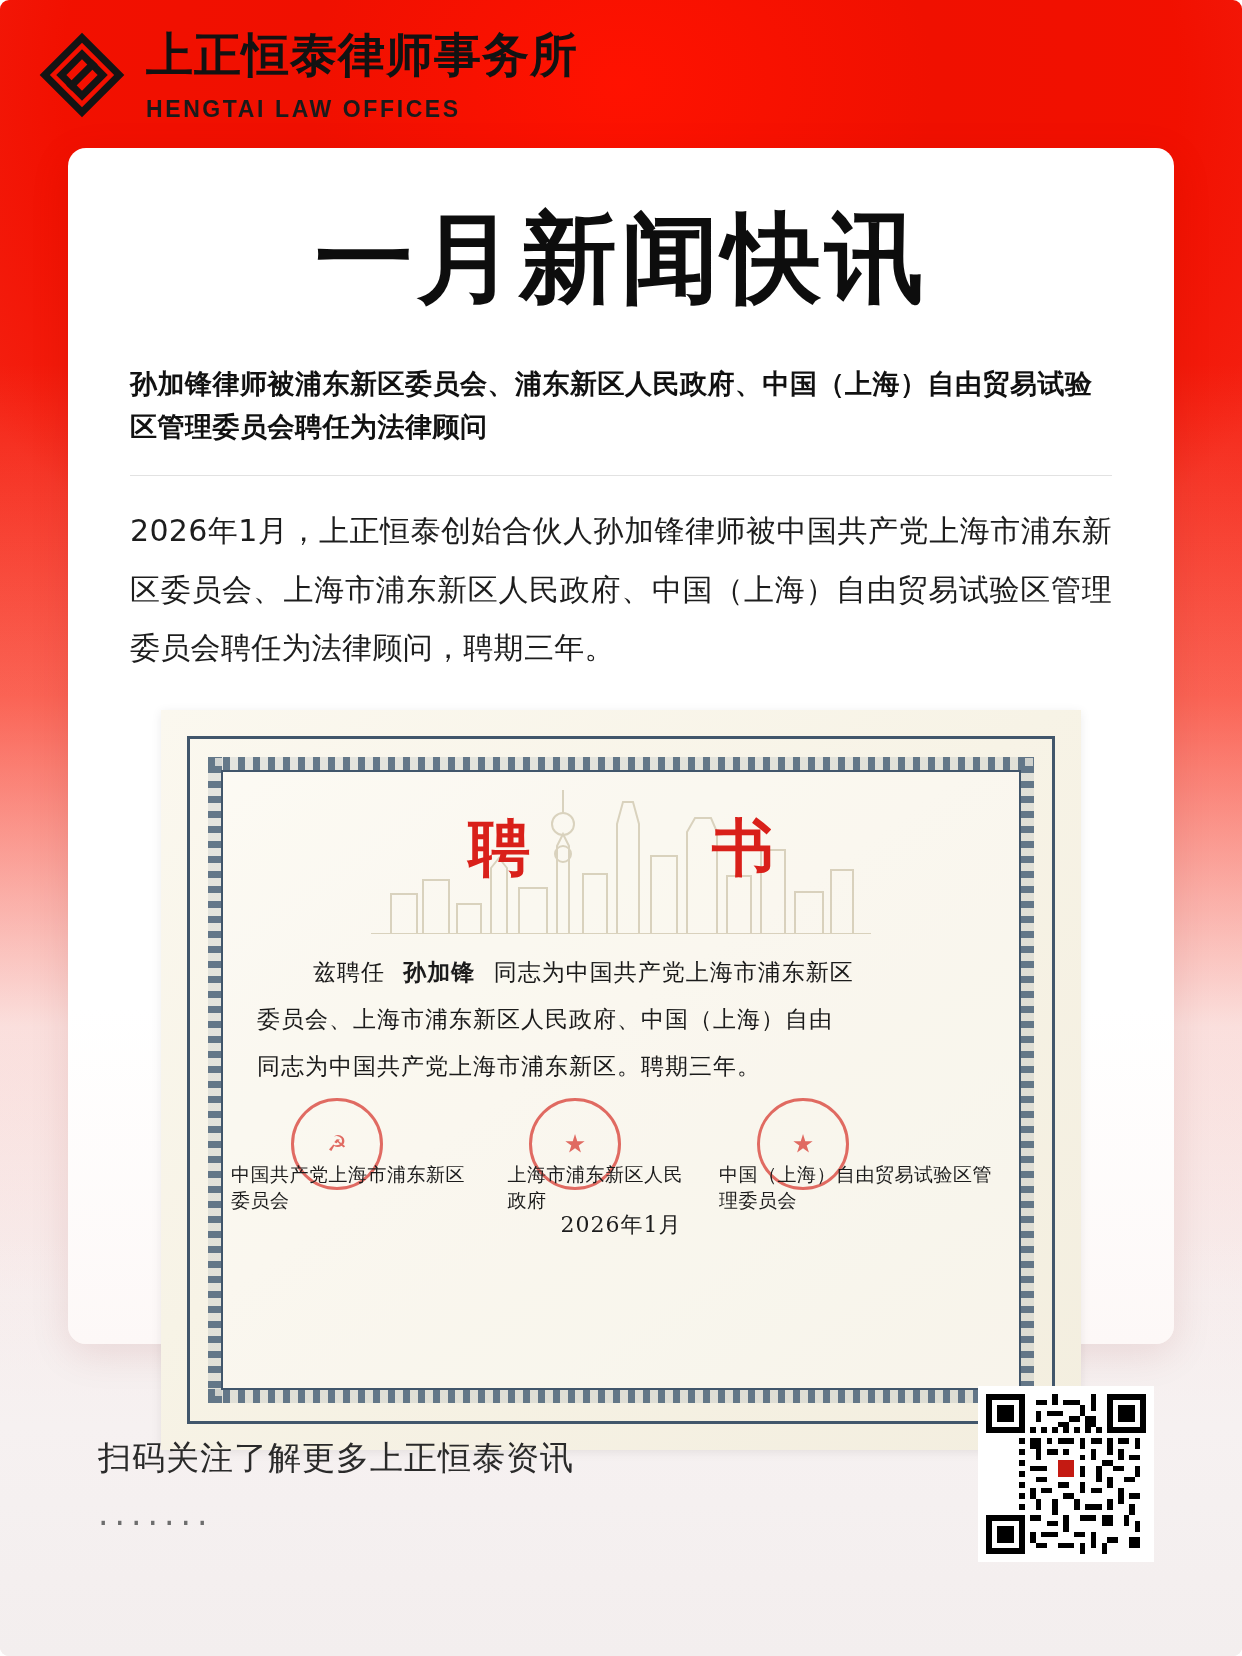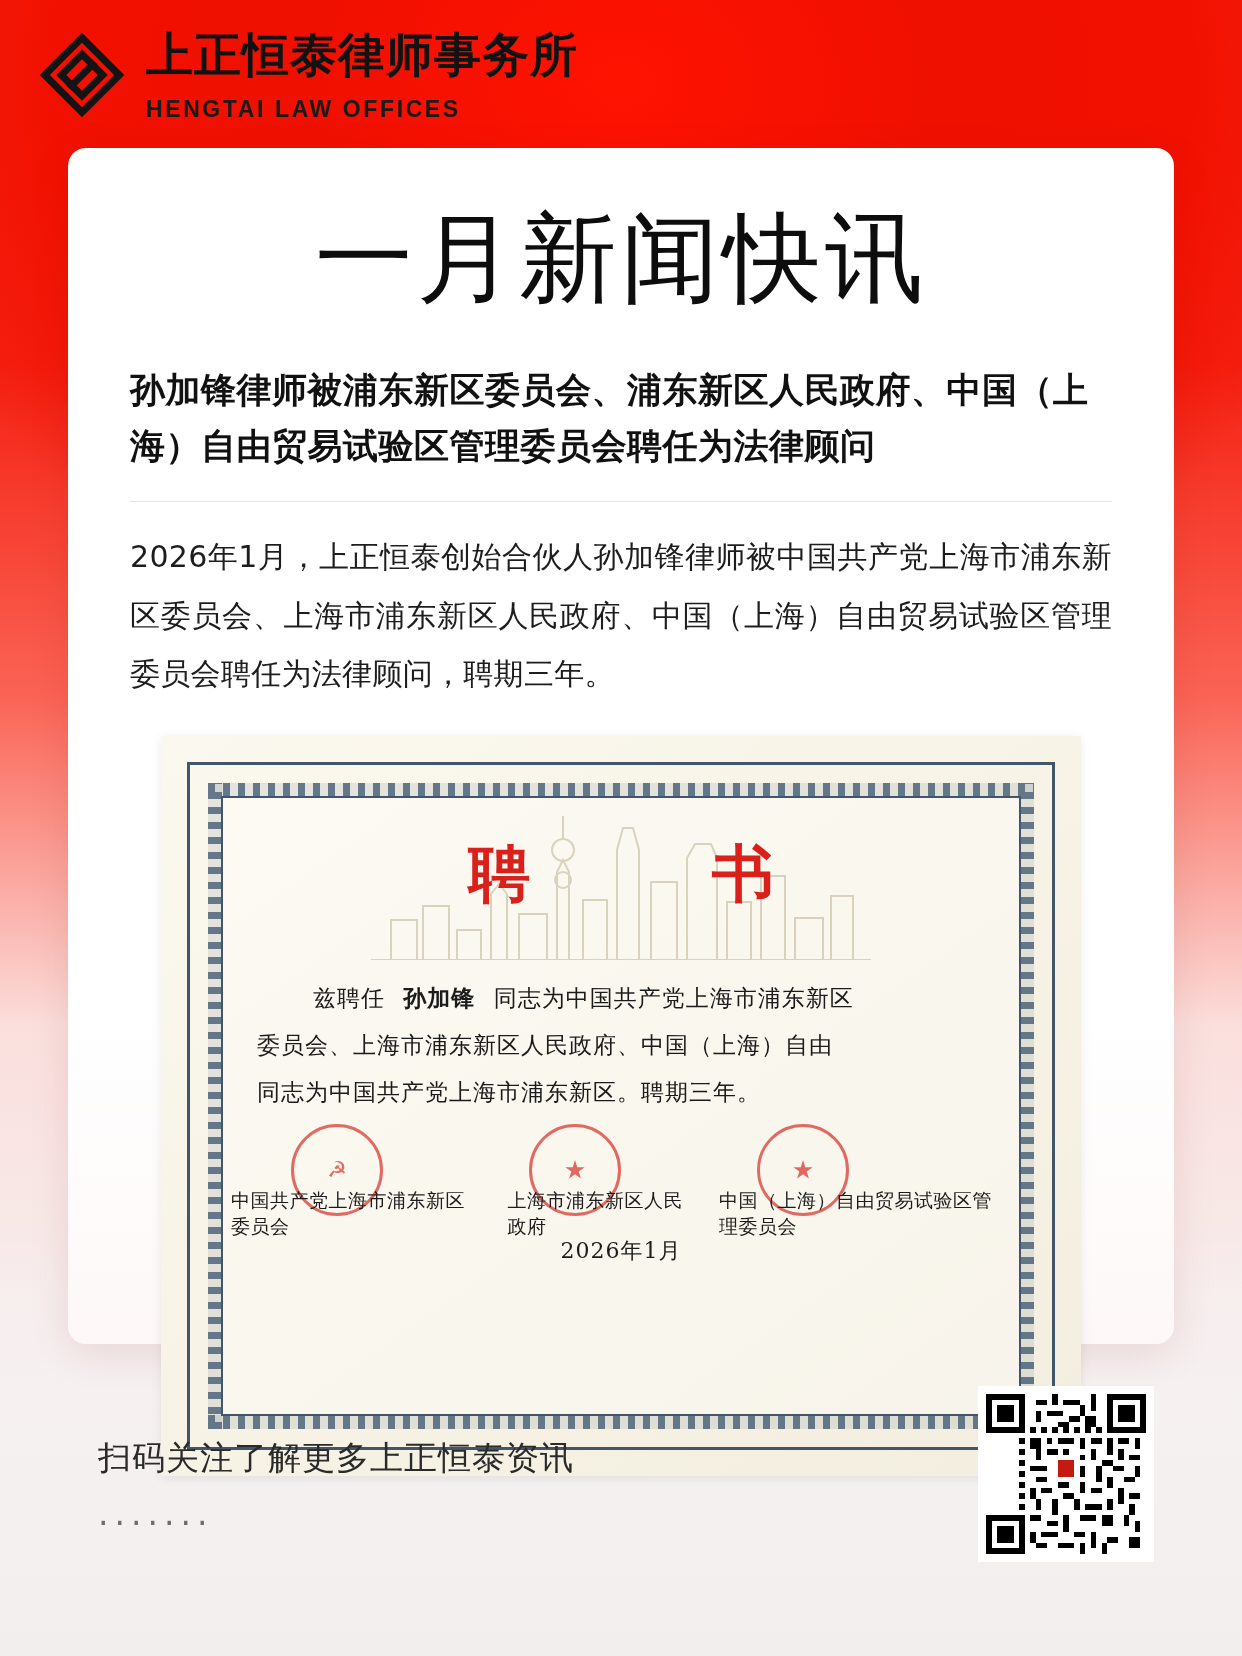--- a/index.html
+++ b/index.html
@@ -14,20 +14,21 @@
     overflow: hidden;
   }
   .poster {
     position: relative;
     width: 1242px;
     height: 1656px;
     background:
       radial-gradient(ellipse 900px 700px at 50% 5%, #ff1200 0%, #f01000 35%, rgba(240,16,0,0.55) 62%, rgba(245,180,175,0.10) 85%),
       linear-gradient(180deg, #f41000 0%, #f41000 22%, #fb5a4a 42%, #fbe4e2 62%, #f7f2f2 78%, #f4f0f0 100%);
     overflow: hidden;
+    border-radius: 9px;
   }
   .poster::after {
     content: "";
     position: absolute;
     left: 0; right: 0; bottom: 0;
     height: 420px;
     background: linear-gradient(180deg, rgba(247,243,243,0) 0%, #f6f1f1 45%, #f3eeee 100%);
     pointer-events: none;
   }
 
@@ -78,30 +79,30 @@
     width: 1106px;
     height: 1196px;
     background: linear-gradient(180deg, #ffffff 0%, #ffffff 72%, #fdf8f7 100%);
     border-radius: 18px;
     box-shadow: 0 10px 40px rgba(120, 10, 0, 0.10);
     z-index: 4;
   }
   .headline {
     margin: 56px 60px 0 60px;
     font-size: 98px;
-    font-weight: normal;
+    font-weight: bold;
     letter-spacing: 4px;
     color: #0d0d0d;
     text-align: center;
     line-height: 1.12;
     font-family: "DejaVu Sans", "Liberation Sans", sans-serif;
   }
   .article-title {
     margin: 48px 62px 0 62px;
-    font-size: 35px;
+    font-size: 27px;
     font-weight: bold;
     color: #111111;
     line-height: 1.62;
     letter-spacing: 0.5px;
   }
   .divider {
     margin: 26px 62px 0 62px;
     height: 1px;
     background: #e2e2e2;
   }

